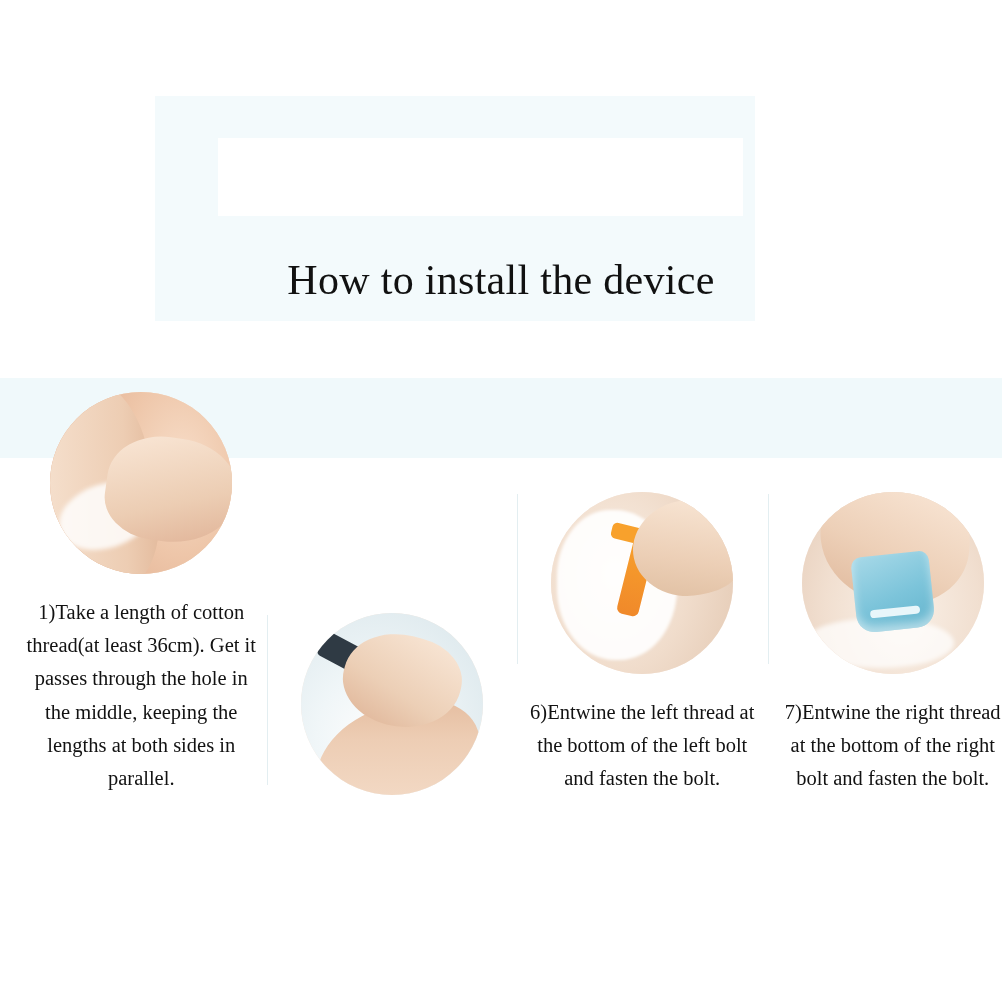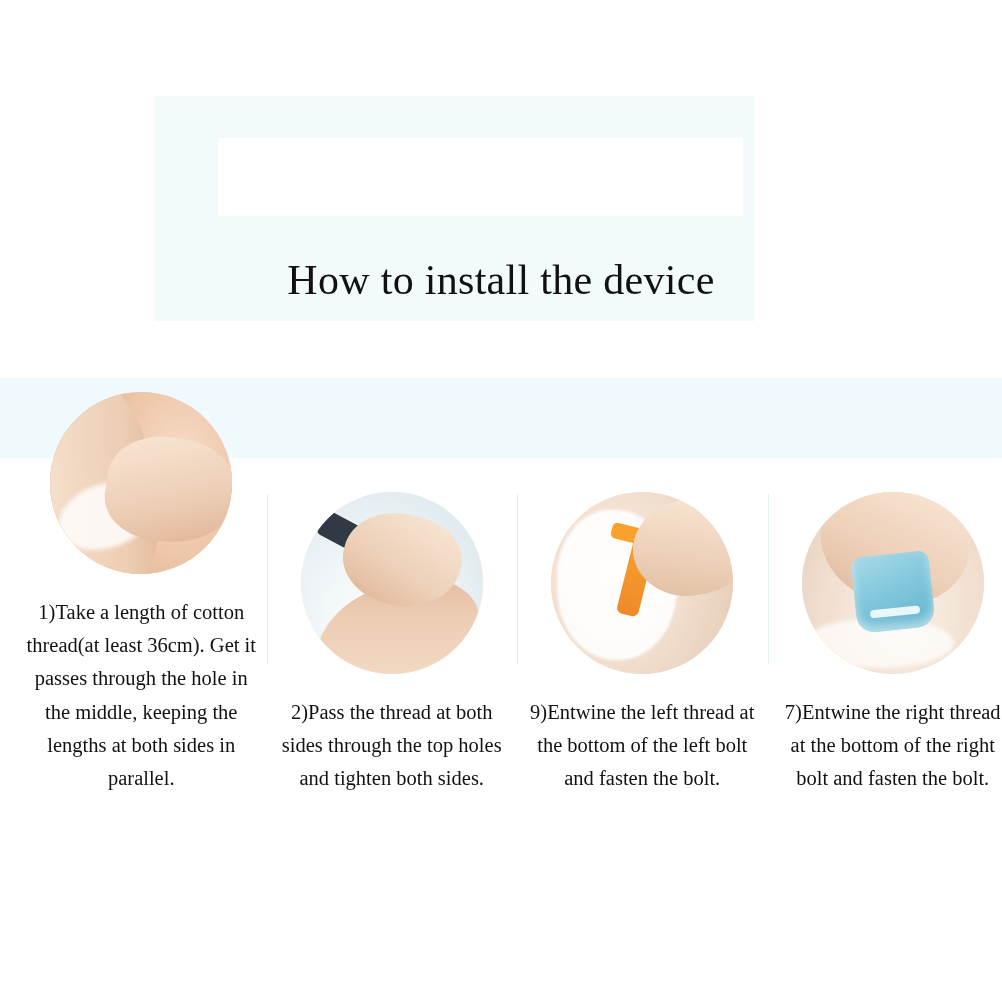--- a/index.html
+++ b/index.html
@@ -310,32 +310,31 @@
     </div>
 
     <div class="step">
       <div class="photo s2">
         <div class="skin"></div>
         <div class="arm"></div>
         <div class="razor"></div>
         <div class="razor-handle"></div>
         <div class="hand2"></div>
       </div>
-      <div class="caption">2)Pass the thread at both sides through the top holes and tighten both sides.</div>
     </div>
 
     <div class="step">
       <div class="photo s3">
         <div class="skin"></div>
         <div class="foam3"></div>
         <div class="tool"></div>
         <div class="tool-head"></div>
         <div class="hand3"></div>
       </div>
-      <div class="caption">9)Entwine the left thread at the bottom of the left bolt and fasten the bolt.</div>
+      <div class="caption">6)Entwine the left thread at the bottom of the left bolt and fasten the bolt.</div>
     </div>
 
     <div class="step">
       <div class="photo s4">
         <div class="skin"></div>
         <div class="foam4"></div>
         <div class="hand4"></div>
         <div class="device"></div>
       </div>
       <div class="caption">7)Entwine the right thread at the bottom of the right bolt and fasten the bolt.</div>

